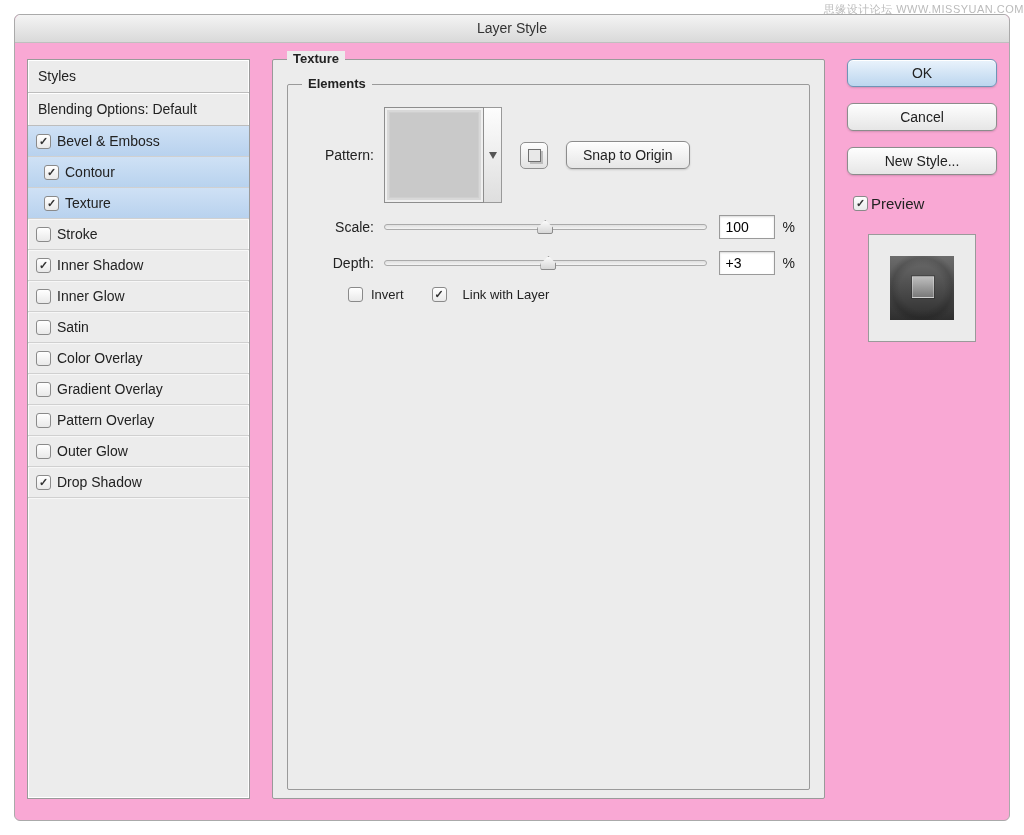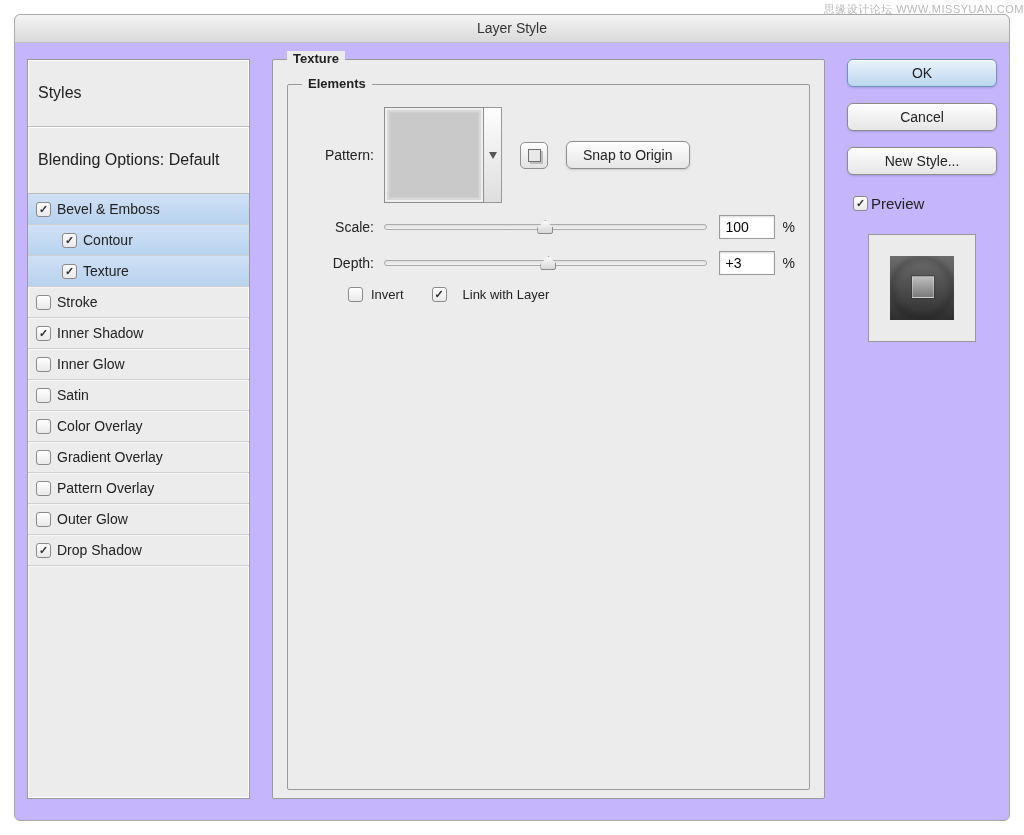--- a/index.html
+++ b/index.html
@@ -12,21 +12,21 @@
     position:relative; overflow:hidden;
   }
   .watermark{
     position:absolute; top:2px; right:0;
     font-size:11px; color:#bbb; font-family:Arial,sans-serif;
     letter-spacing:0.5px;
   }
   .dialog{
     position:absolute; left:14px; top:14px;
     width:996px; height:807px;
-    background:#c4b5fd;
+    background:#f9a8d4;
     border:1px solid #aaa;
     border-radius:6px;
     box-shadow: inset 0 1px 0 #fff;
   }
   .titlebar{
     height:28px;
     background: linear-gradient(#f4f4f4,#d9d9d9);
     border-bottom:1px solid #bfbfbf;
     border-radius:6px 6px 0 0;
     text-align:center;
@@ -43,35 +43,35 @@
   .styles-panel{
     width:223px;
     background:#ececec;
     border:1px solid #9a9a9a;
     border-radius:0;
     box-shadow: 0 0 0 1px #fff inset;
     display:flex; flex-direction:column;
     height:740px;
   }
   .sp-header, .sp-blend{
-    padding:24px 10px;
+    padding:8px 10px;
     border-bottom:1px solid #bdbdbd;
     box-shadow: 0 1px 0 #fff;
-    font-size:16px;
+    font-size:14px;
   }
   .sp-item{
     display:flex; align-items:center;
     padding:7px 8px;
     border-bottom:1px solid #d0d0d0;
     box-shadow: 0 1px 0 #f7f7f7;
     cursor:default;
     font-size:14px;
     gap:6px;
   }
-  .sp-item.indent{ padding-left:34px; }
+  .sp-item.indent{ padding-left:16px; }
   .sp-item.sel{
     background:linear-gradient(#cfe1f5,#b8d2ee);
   }
   
   .cb{
     width:15px; height:15px;
     border:1px solid #8a8a8a;
     border-radius:3px;
     background:linear-gradient(#fff,#e9e9e9);
     display:inline-flex; align-items:center; justify-content:center;

